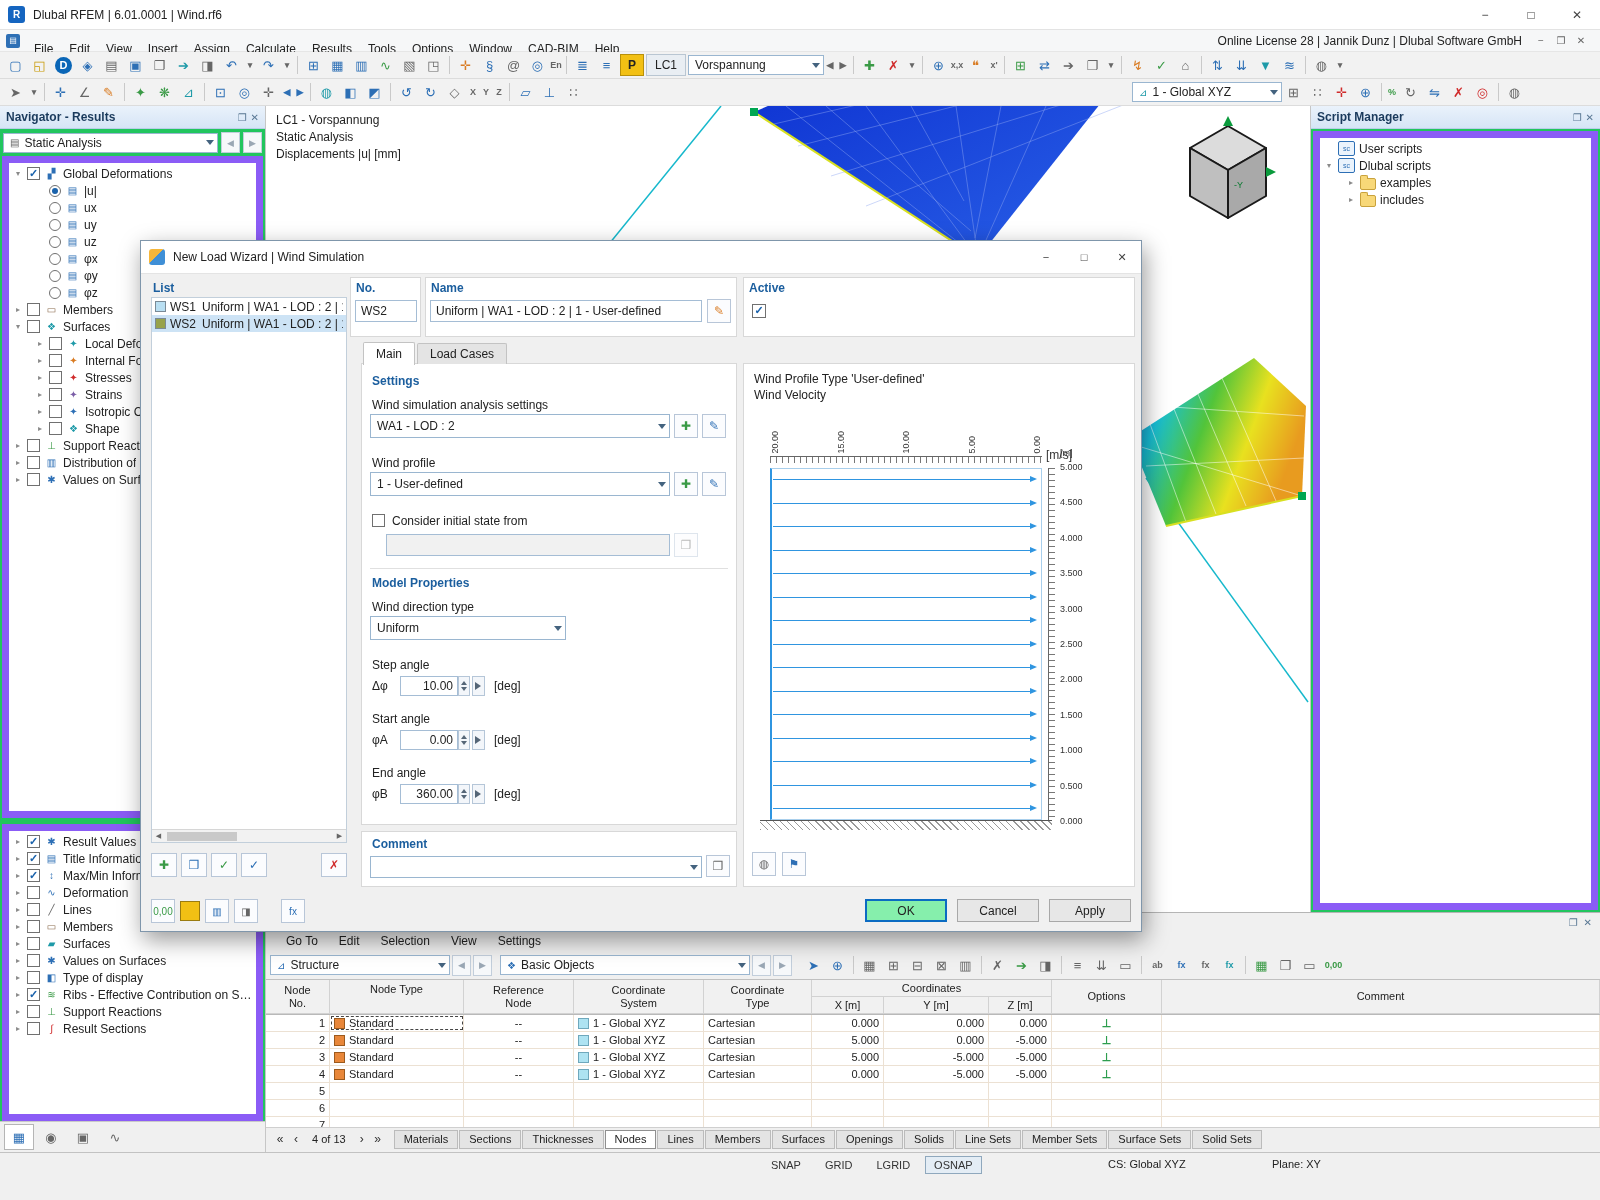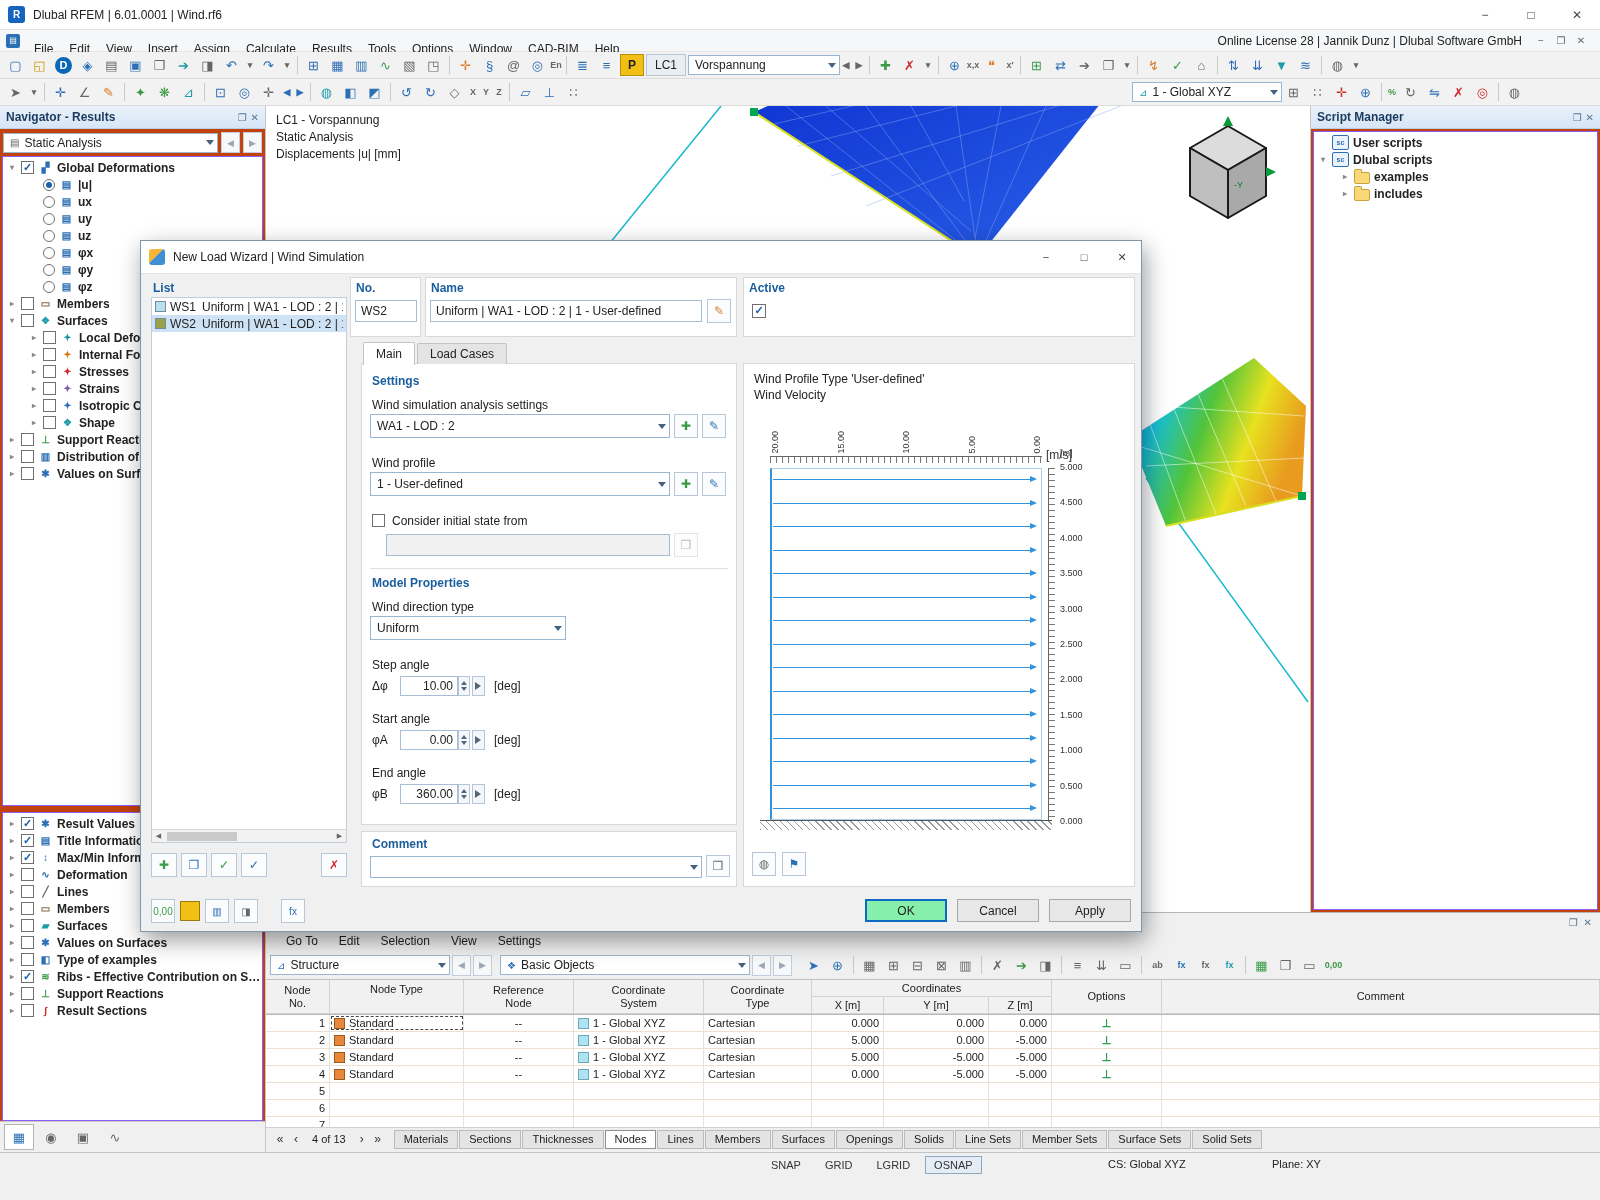--- a/index.html
+++ b/index.html
@@ -40,32 +40,32 @@
   .lcbox{height:20px;padding:0 8px;background:#e9eef3;border:1px solid #b9c6d2;display:inline-flex;
     align-items:center;flex:none;margin-right:2px;}
   .combo{display:flex;align-items:center;background:#fff;border:1px solid #9ab6d0;height:20px;
     padding:0 3px 0 6px;box-sizing:border-box;flex:none;overflow:hidden;white-space:nowrap;}
   .combo .cic{font-size:10px;margin-right:5px;flex:none;}
   .combo .ctext{overflow:hidden;text-overflow:ellipsis;white-space:nowrap;}
   .carr{margin-left:auto;width:0;height:0;border:4px solid transparent;border-top:5px solid #44637f;
     transform:translateY(2px);flex:none;}
   .t2spacer{flex:1;}
   
-  .sidepanel{position:absolute;background:#c2410c;box-sizing:border-box;display:flex;flex-direction:column;}
+  .sidepanel{position:absolute;background:#22c55e;box-sizing:border-box;display:flex;flex-direction:column;}
   .navp{left:0;top:106px;width:266px;height:1046px;border-right:1px solid #c6c6c6;}
   .scriptp{left:1310px;top:106px;width:290px;height:806px;border-left:1px solid #c6c6c6;}
   .phead{height:22px;background:linear-gradient(#eaf2fb,#d6e5f6);border-bottom:1px solid #b9cfe8;
     display:flex;align-items:center;padding:0 6px;flex:none;}
   .phead .ptitle{font-weight:bold;color:#1a3a5c;}
   .phbtns{margin-left:auto;display:flex;gap:4px;color:#5a7894;font-size:10px;}
   .navcombo{display:flex;align-items:center;gap:3px;padding:3px 3px;flex:none;}
   .navcombo .combo{flex:1;}
   .navbtn{width:17px;height:19px;border:1px solid #c2cedb;background:#f6f8fa;display:inline-flex;
     align-items:center;justify-content:center;color:#9aa7b4;font-size:9px;flex:none;}
-  .treearea{background:#fff;border:1px solid #8b5cf6;margin:0 2px;overflow:hidden;padding-top:2px;font-weight:bold;}
+  .treearea{background:#fff;border:7px solid #8b5cf6;margin:0 2px;overflow:hidden;padding-top:2px;}
   .uppertree{height:646px;flex:none;}
   .splitter{height:6px;flex:none;}
   .lowertree{flex:1;margin-bottom:0;}
   .trow{display:flex;align-items:center;gap:4px;height:17px;padding-left:4px;white-space:nowrap;overflow:hidden;}
   .trow .exp{width:10px;color:#8a8a8a;font-size:8px;text-align:center;flex:none;}
   .trow.ind{padding-left:26px;}
   .cb{width:13px;height:13px;border:1px solid #707070;background:#fff;display:inline-flex;align-items:center;
     justify-content:center;font-size:11px;color:#1a62ab;flex:none;box-sizing:border-box;}
   .cb.on::after{content:"✓";font-weight:bold;margin-top:-1px;}
   .rb{width:12px;height:12px;border:1px solid #707070;border-radius:50%;background:#fff;display:none;
@@ -268,21 +268,21 @@
         <span class="tbi" data-name="magnet-snap-icon" data-tint="blue">§</span>
         <span class="tbi" data-name="at-select-icon" data-tint="gray">@</span>
         <span class="tbi" data-name="circle-select-icon" data-tint="blue">◎</span>
         <span class="tbi txt narrow" data-name="en-code-icon" data-tint="gray">En</span>
         <span class="tbi sep" data-name="separator"></span>
         <span class="tbi" data-name="story-up-icon" data-tint="blue">≣</span>
         <span class="tbi" data-name="story-down-icon" data-tint="blue">≡</span>
       </span>
     <span class="pbtn" data-name="load-type-p-button">P</span>
     <span class="lcbox" data-name="load-case-label">LC1</span>
-    <span class="combo" style="width:152px;" data-name="load-case-select">
+    <span class="combo" style="width:136px;" data-name="load-case-select">
       <span class="ctext" data-name="selected-load-case">Vorspannung</span>
       <span class="carr" data-name="chevron-down-icon"></span>
     </span>
     <span style="display:flex;align-items:center;gap:1px;">
 
     <span class="tbi txt narrow" data-name="load-prev-icon" data-tint="gray">◀</span>
         <span class="tbi txt narrow" data-name="load-next-icon" data-tint="gray">▶</span>
         <span class="tbi sep" data-name="separator"></span>
         <span class="tbi" data-name="new-load-icon" data-tint="green">✚</span>
         <span class="tbi" data-name="delete-load-icon" data-tint="red">✗</span>
@@ -598,21 +598,21 @@
           <span class="exp" data-name="expander-icon">▸</span>
           <span class="cb" data-name="checkbox"></span>
           <span class="ti" data-name="item-icon" data-tint="blue">✱</span>
           <span class="tl" data-name="item-label">Values on Surfaces</span>
         </div>
 
         <div class="trow" data-name="display-option-item">
           <span class="exp" data-name="expander-icon">▸</span>
           <span class="cb" data-name="checkbox"></span>
           <span class="ti" data-name="item-icon" data-tint="blue">◧</span>
-          <span class="tl" data-name="item-label">Type of examples</span>
+          <span class="tl" data-name="item-label">Type of display</span>
         </div>
 
         <div class="trow" data-name="display-option-item">
           <span class="exp" data-name="expander-icon">▸</span>
           <span class="cb on" data-name="checkbox"></span>
           <span class="ti" data-name="item-icon" data-tint="green">≋</span>
           <span class="tl" data-name="item-label">Ribs - Effective Contribution on Surfac...</span>
         </div>
 
         <div class="trow" data-name="display-option-item">

